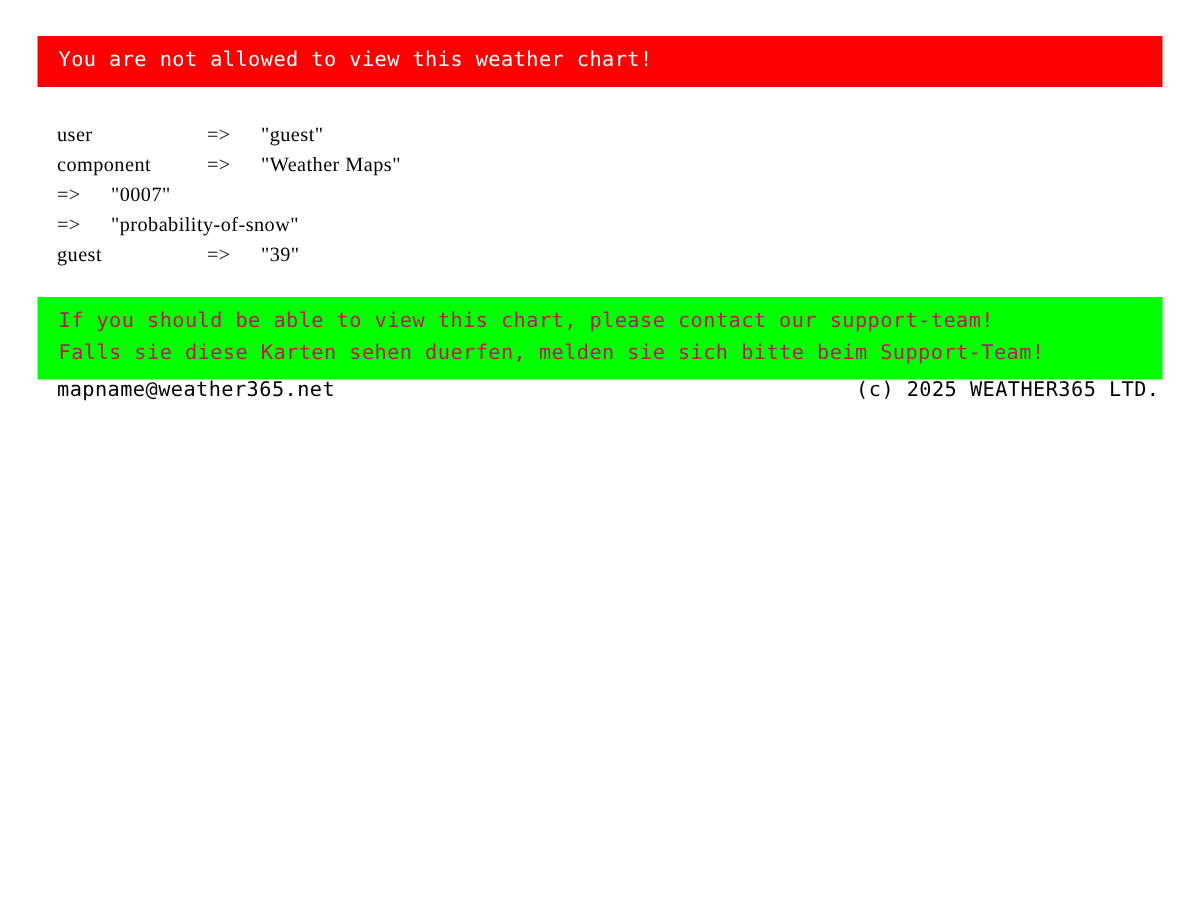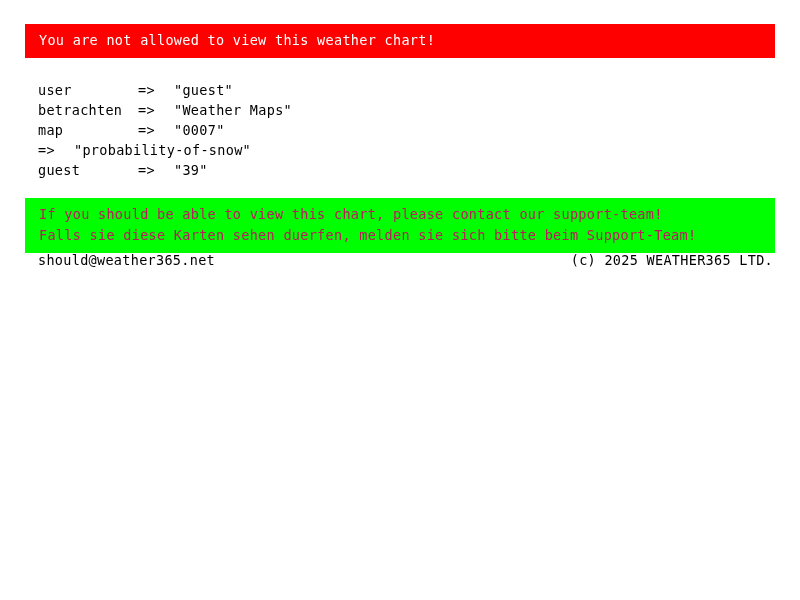--- a/index.html
+++ b/index.html
@@ -49,20 +49,21 @@
     position: absolute;
     left: 38px;
     top: 80px;
     width: 740px;
   }
   .param-row {
     display: flex;
     line-height: 20px;
     white-space: pre;
     letter-spacing: 0.3px;
+    font-family: Liberation Serif, serif;
   }
   .param-key {
     width: 100px;
     flex: 0 0 100px;
   }
   .param-arrow {
     width: 36px;
     flex: 0 0 36px;
   }
   .param-val {
@@ -92,43 +93,42 @@
     <div class="banner-line">You are not allowed to view this weather chart!</div>
   </div>
 
   <div class="params">
     <div class="param-row">
       <span class="param-key">user</span>
       <span class="param-arrow">=&gt;</span>
       <span class="param-val">"guest"</span>
     </div>
     <div class="param-row">
-      <span class="param-key">betrachten</span>
+      <span class="param-key">component</span>
       <span class="param-arrow">=&gt;</span>
       <span class="param-val">"Weather Maps"</span>
     </div>
     <div class="param-row">
-      <span class="param-key">map</span>
       <span class="param-arrow">=&gt;</span>
       <span class="param-val">"0007"</span>
     </div>
     <div class="param-row">
       <span class="param-arrow">=&gt;</span>
       <span class="param-val">"probability-of-snow"</span>
     </div>
     <div class="param-row">
       <span class="param-key">guest</span>
       <span class="param-arrow">=&gt;</span>
       <span class="param-val">"39"</span>
     </div>
   </div>
 
   <div class="banner banner-info">
     <div class="banner-line">If you should be able to view this chart, please contact our support-team!</div>
     <div class="banner-line">Falls sie diese Karten sehen duerfen, melden sie sich bitte beim Support-Team!</div>
   </div>
 
   <div class="footer">
-    <span>should@weather365.net</span>
+    <span>mapname@weather365.net</span>
     <span class="footer-right">(c) 2025 WEATHER365 LTD.</span>
   </div>
 
 </div>
 
 </body></html>

